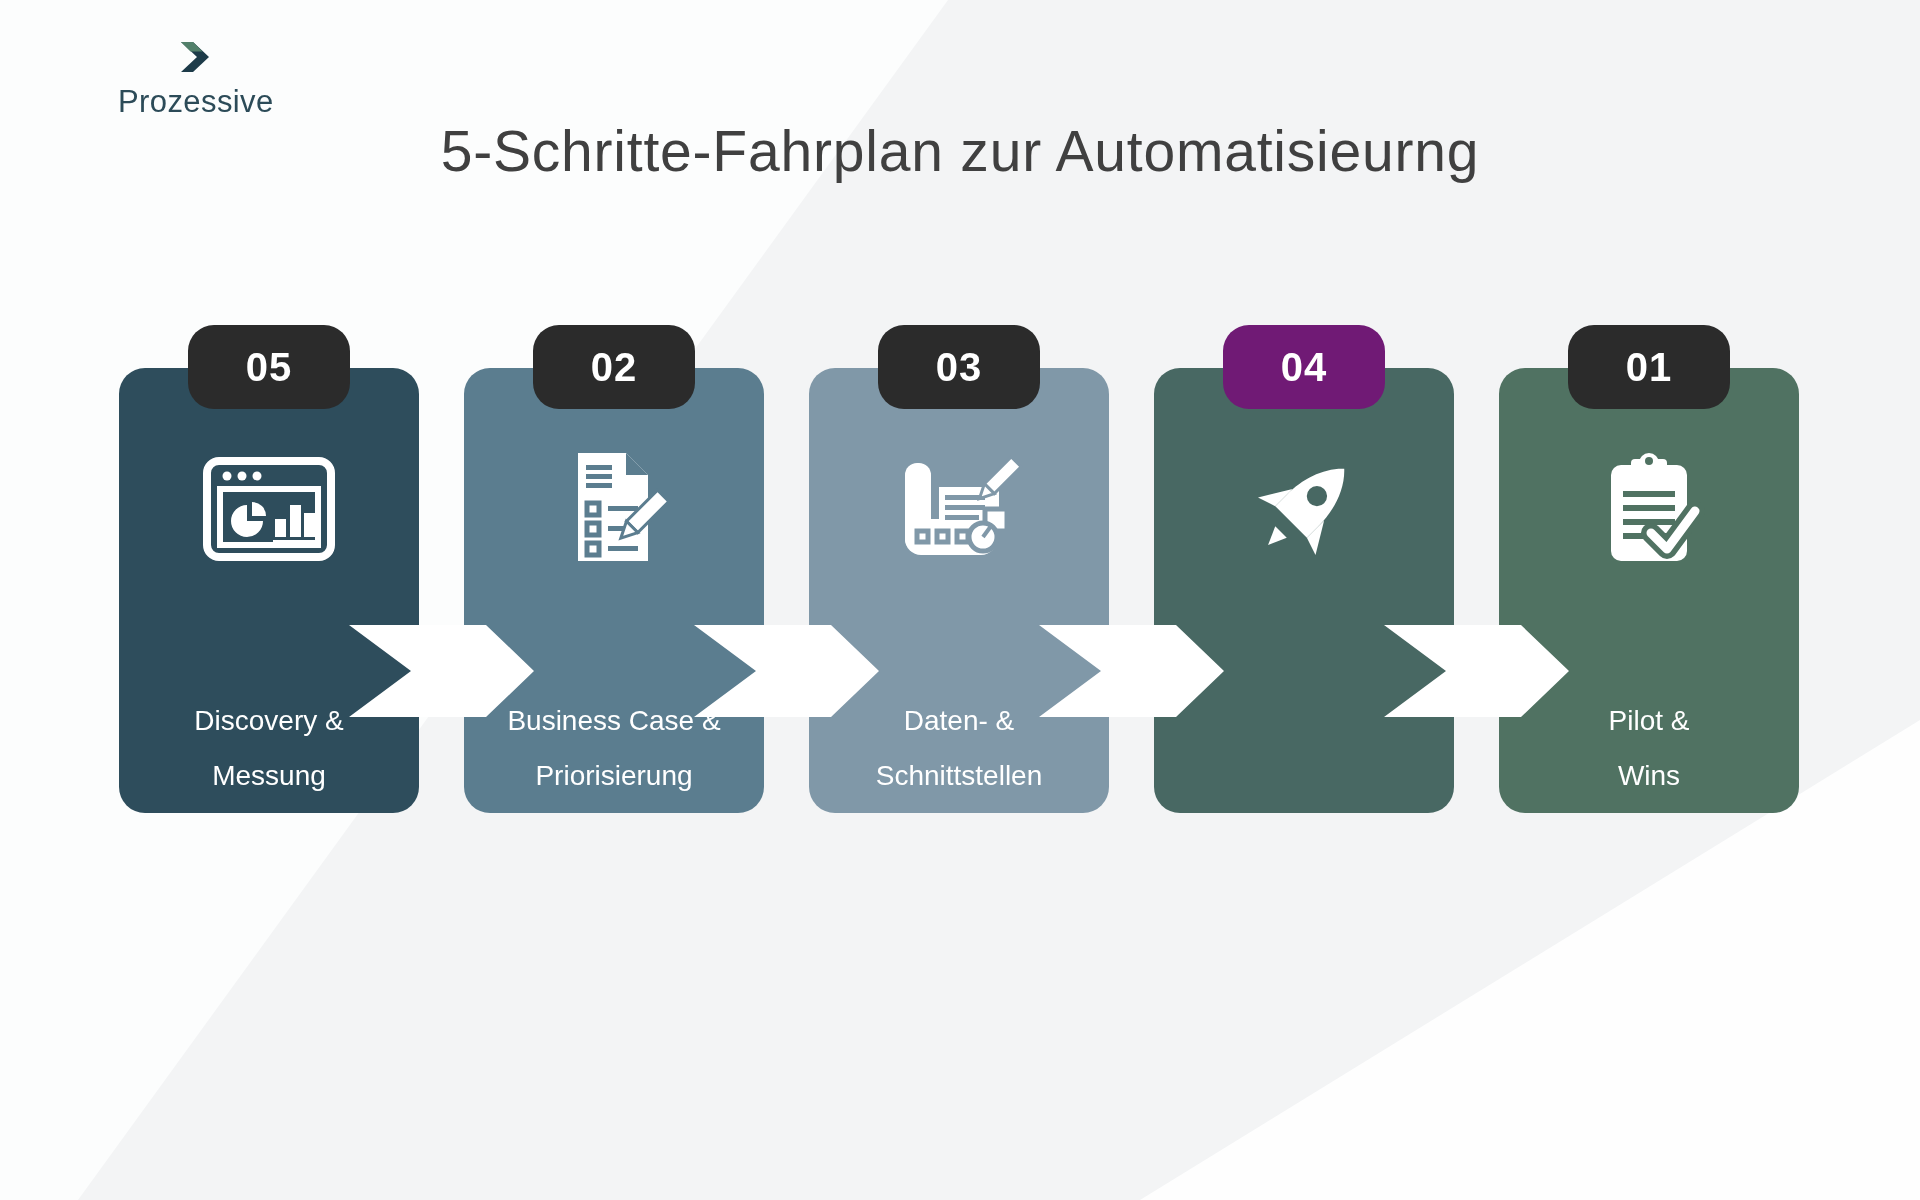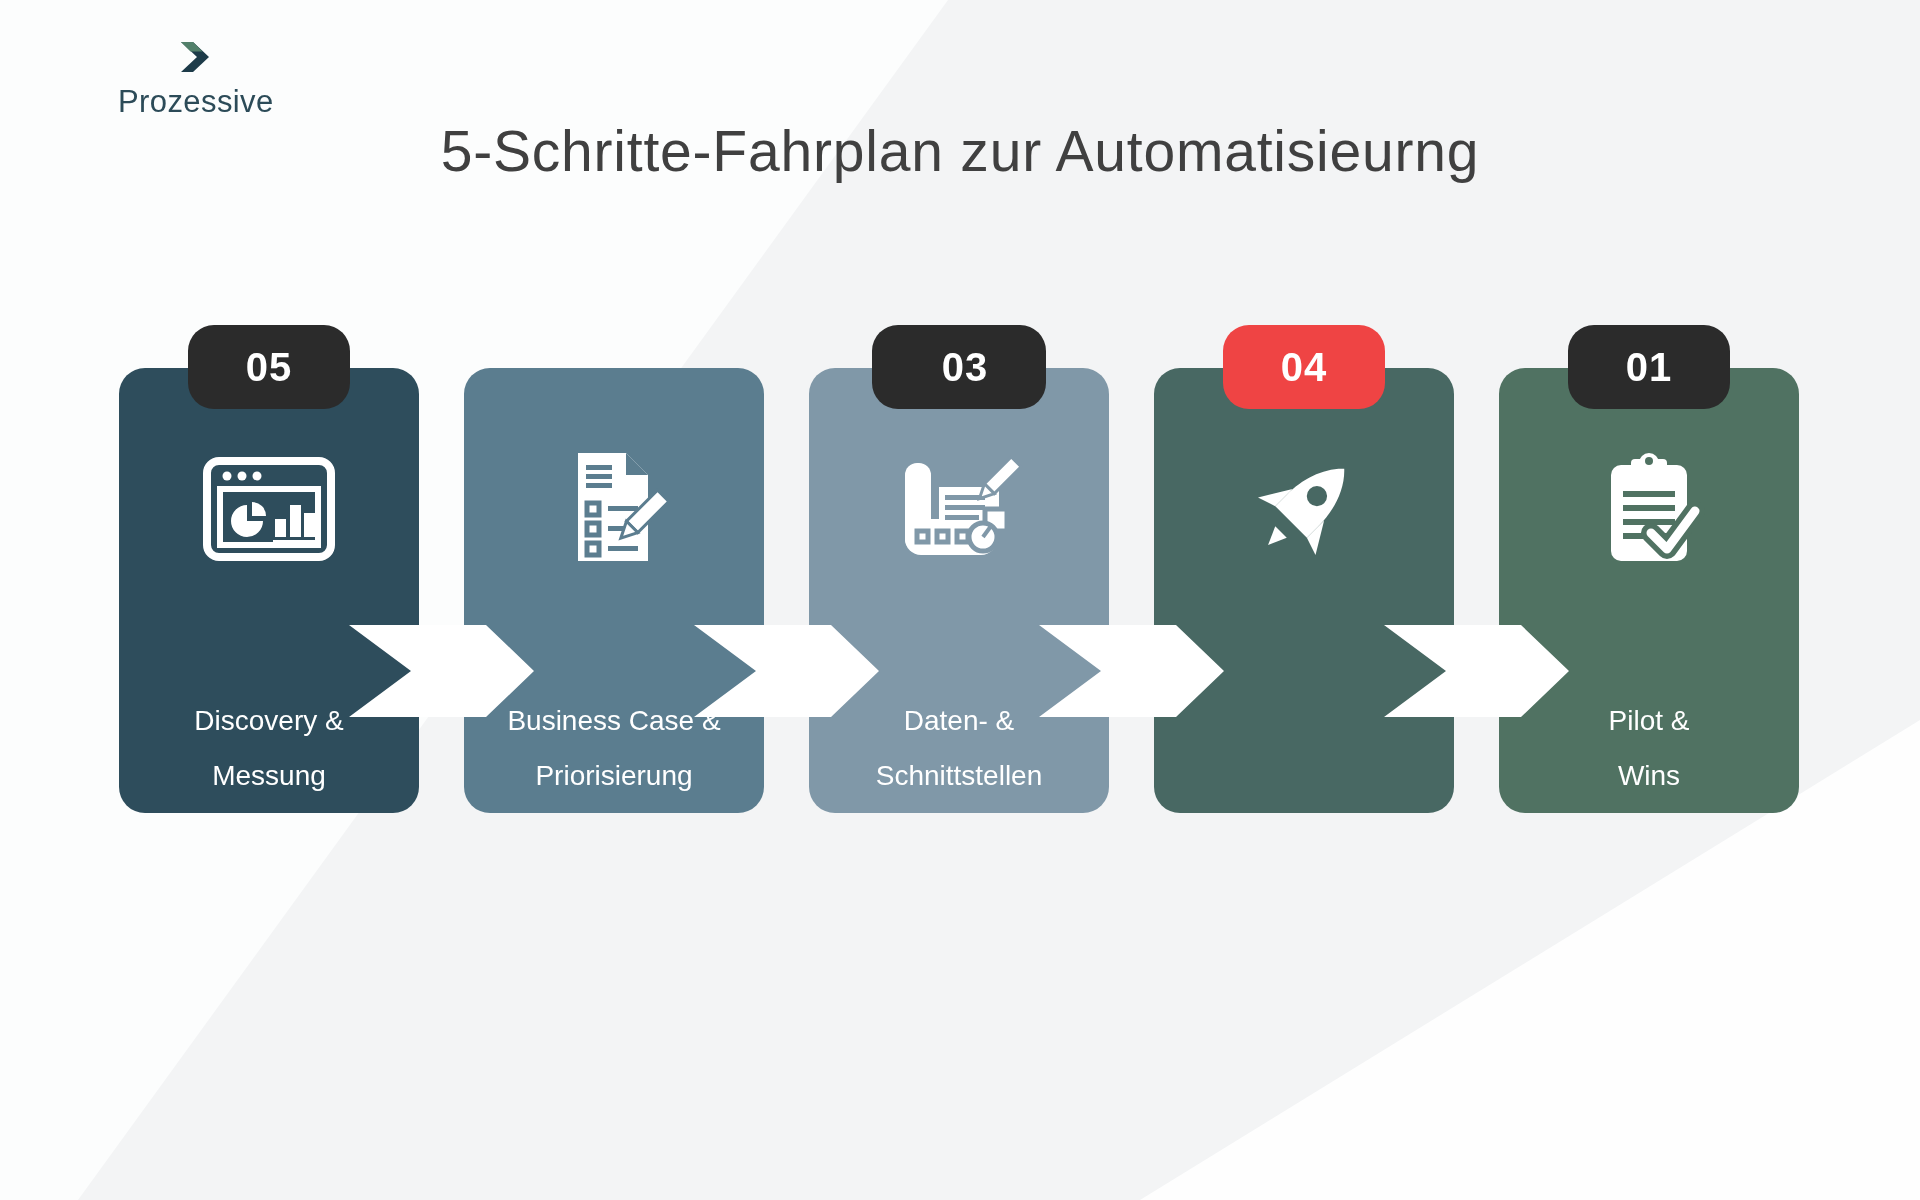--- a/index.html
+++ b/index.html
@@ -79,20 +79,23 @@
         <rect x="70" y="83" width="44" height="5" fill="#ffffff"></rect>
       </svg>
     </div>
     <div class="label">
       <div>Discovery &amp;</div>
       <div>Messung</div>
     </div>
   </div>
 
   <div class="card" style="left: 464px; background-color: rgb(91, 125, 143);">
+    <div class="badge" style="background-color: rgb(43, 43, 43);">
+      <span>02</span>
+    </div>
     <div class="icon-wrap" style="color: rgb(91, 125, 143);">
       <svg width="120" height="124" viewBox="0 0 120 124">
         <path d="M24,6 H72 L94,28 V114 H24 Z" fill="#ffffff"></path>
         <path d="M72,6 V28 H94 Z" fill="currentColor"></path>
         <rect x="32" y="18" width="26" height="5" fill="currentColor"></rect>
         <rect x="32" y="27" width="26" height="5" fill="currentColor"></rect>
         <rect x="32" y="36" width="26" height="5" fill="currentColor"></rect>
         <rect x="33" y="56" width="12" height="12" fill="#ffffff" stroke="currentColor" stroke-width="5"></rect>
         <rect x="33" y="76" width="12" height="12" fill="#ffffff" stroke="currentColor" stroke-width="5"></rect>
         <rect x="33" y="96" width="12" height="12" fill="#ffffff" stroke="currentColor" stroke-width="5"></rect>
@@ -105,21 +108,21 @@
         </g>
       </svg>
     </div>
     <div class="label">
       <div>Business Case &amp;</div>
       <div>Priorisierung</div>
     </div>
   </div>
 
   <div class="card" style="left: 809px; background-color: rgb(128, 152, 168);">
-    <div class="badge" style="background-color: rgb(43, 43, 43); padding-left: 12px;">
+    <div class="badge" style="background-color: rgb(43, 43, 43);">
       <span>03</span>
     </div>
     <div class="icon-wrap" style="color: rgb(128, 152, 168);">
       <svg width="136" height="120" viewBox="0 0 136 120">
         <rect x="14" y="14" width="26" height="88" rx="12" fill="#ffffff"></rect>
         <rect x="14" y="70" width="92" height="36" rx="16" fill="#ffffff"></rect>
         <rect x="48" y="38" width="60" height="48" fill="#ffffff"></rect>
         <rect x="54" y="46" width="40" height="5" fill="currentColor"></rect>
         <rect x="54" y="56" width="40" height="5" fill="currentColor"></rect>
         <rect x="54" y="66" width="34" height="5" fill="currentColor"></rect>
@@ -135,21 +138,21 @@
         </g>
       </svg>
     </div>
     <div class="label">
       <div>Daten- &amp;</div>
       <div>Schnittstellen</div>
     </div>
   </div>
 
   <div class="card" style="left: 1154px; background-color: rgb(72, 104, 99);">
-    <div class="badge" style="background-color: #ef4444;">
+    <div class="badge" style="background-color: #701a75;">
       <span>04</span>
     </div>
     <div class="icon-wrap" style="color: rgb(72, 104, 99);">
       <svg width="126" height="126" viewBox="0 0 120 124">
         <g transform="rotate(45 60 62)">
           <path d="M60,6 C75,20 82,42 82,64 L82,80 L38,80 L38,64 C38,42 45,20 60,6 Z" fill="#ffffff"></path>
           <circle cx="60" cy="44" r="10" fill="currentColor"></circle>
           <path d="M38,56 L20,86 L38,80 Z" fill="#ffffff"></path>
           <path d="M82,56 L100,86 L82,80 Z" fill="#ffffff"></path>
           <path d="M52,94 L68,94 L60,112 Z" fill="#ffffff"></path>

